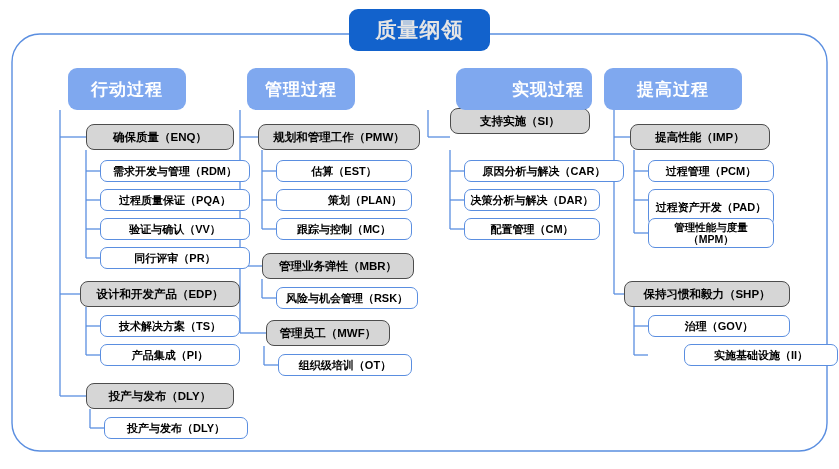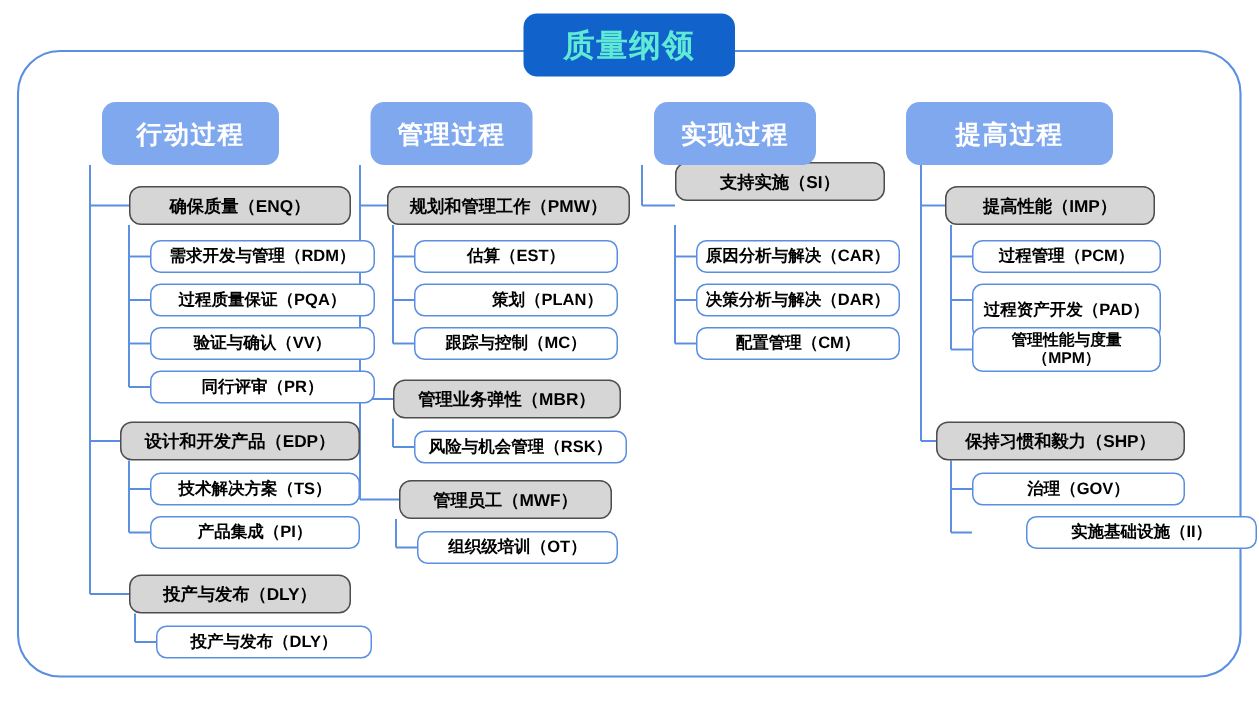--- a/index.html
+++ b/index.html
@@ -13,21 +13,21 @@
   #canvas{position:absolute;left:0;top:0;width:839px;height:469px;}
   #svg-lines{position:absolute;left:0;top:0;width:839px;height:469px;pointer-events:none;}
 
   
   .title-box{
     position:absolute;
     left:349px;top:9px;width:141px;height:42px;
     background:#1262cc;
     border-radius:9px;
     display:flex;align-items:center;justify-content:center;
-    color:#5eead4;
+    color:#e5e5e5;
     font-size:21px;font-weight:bold;
     letter-spacing:1px;
     z-index:5;
   }
 
   
   .col-head{
     position:absolute;
     height:42px;
     background:#7fa8ef;
@@ -131,25 +131,25 @@
       <div class="leaf-box" style="left: 100px; top: 344px; width: 140px; height: 22px;">产品集成（PI）</div>
       <div class="group-box" style="left: 86px; top: 383px; width: 148px; height: 26px;">投产与发布（DLY）</div>
       <div class="leaf-box" style="left: 104px; top: 417px; width: 144px; height: 22px;">投产与发布（DLY）</div>
       <div class="col-head" style="left: 247px; top: 68px; width: 108px; height: 42px;">管理过程</div>
       <div class="group-box" style="left: 258px; top: 124px; width: 162px; height: 26px;">规划和管理工作（PMW）</div>
       <div class="leaf-box" style="left: 276px; top: 160px; width: 136px; height: 22px;">估算（EST）</div>
       <div class="leaf-box" style="left: 276px; top: 189px; width: 136px; height: 22px; padding-left: 42px;">策划（PLAN）</div>
       <div class="leaf-box" style="left: 276px; top: 218px; width: 136px; height: 22px;">跟踪与控制（MC）</div>
       <div class="group-box" style="left: 262px; top: 253px; width: 152px; height: 26px;">管理业务弹性（MBR）</div>
       <div class="leaf-box" style="left: 276px; top: 287px; width: 142px; height: 22px;">风险与机会管理（RSK）</div>
-      <div class="group-box" style="left: 266px; top: 320px; width: 142px; height: 26px;">管理员工（MWF）</div>
+      <div class="group-box" style="left: 266px; top: 320px; width: 124px; height: 26px;">管理员工（MWF）</div>
       <div class="leaf-box" style="left: 278px; top: 354px; width: 134px; height: 22px;">组织级培训（OT）</div>
-      <div class="col-head" style="left: 436px; top: 68px; width: 108px; height: 42px;">实现过程</div>
+      <div class="col-head" style="left: 456px; top: 68px; width: 88px; height: 42px; padding-left: 48px;">实现过程</div>
       <div class="group-box" style="left: 450px; top: 108px; width: 140px; height: 26px;">支持实施（SI）</div>
-      <div class="leaf-box" style="left: 464px; top: 160px; width: 136px; height: 22px;">原因分析与解决（CAR）</div>
+      <div class="leaf-box" style="left: 464px; top: 160px; width: 160px; height: 22px;">原因分析与解决（CAR）</div>
       <div class="leaf-box" style="left: 464px; top: 189px; width: 136px; height: 22px;">决策分析与解决（DAR）</div>
       <div class="leaf-box" style="left: 464px; top: 218px; width: 136px; height: 22px;">配置管理（CM）</div>
       <div class="col-head" style="left: 604px; top: 68px; width: 138px; height: 42px;">提高过程</div>
       <div class="group-box" style="left: 630px; top: 124px; width: 140px; height: 26px; text-align: right;">提高性能（IMP）</div>
       <div class="leaf-box" style="left: 648px; top: 160px; width: 126px; height: 22px;">过程管理（PCM）</div>
       <div class="leaf-box" style="left: 648px; top: 189px; width: 126px; height: 37px;">过程资产开发（PAD）</div>
       <div class="leaf-box two-line" style="left: 648px; top: 218px; width: 126px; height: 30px;">管理性能与度量<br>（MPM）</div>
       <div class="group-box" style="left: 624px; top: 281px; width: 166px; height: 26px;">保持习惯和毅力（SHP）</div>
       <div class="leaf-box" style="left: 648px; top: 315px; width: 142px; height: 22px;">治理（GOV）</div>
       <div class="leaf-box" style="left: 684px; top: 344px; width: 154px; height: 22px;">实施基础设施（II）</div>

